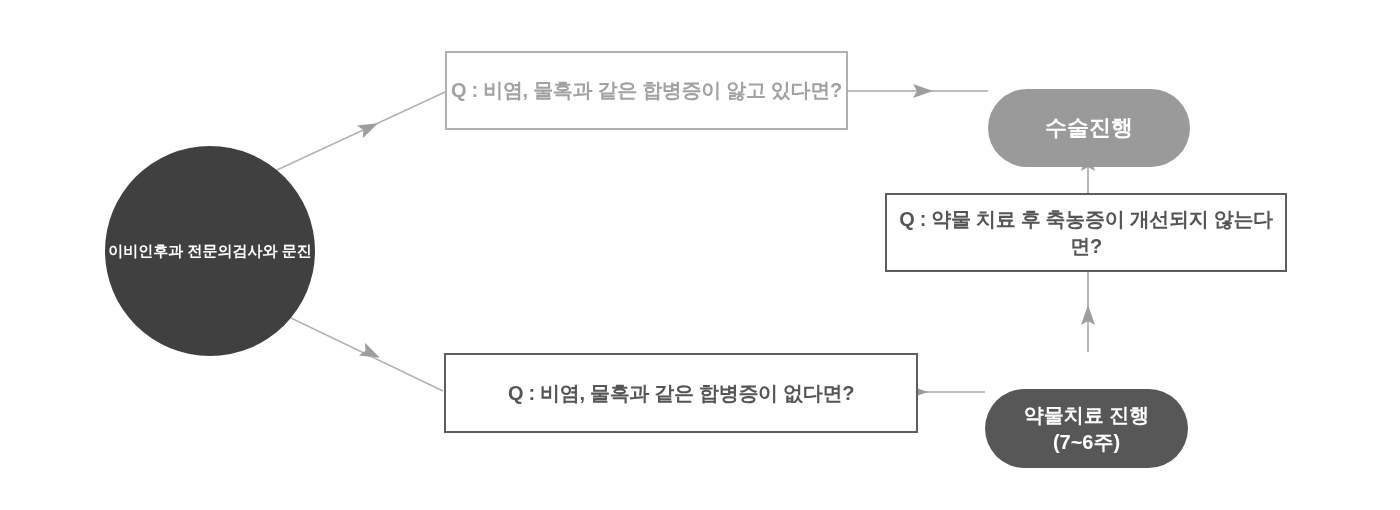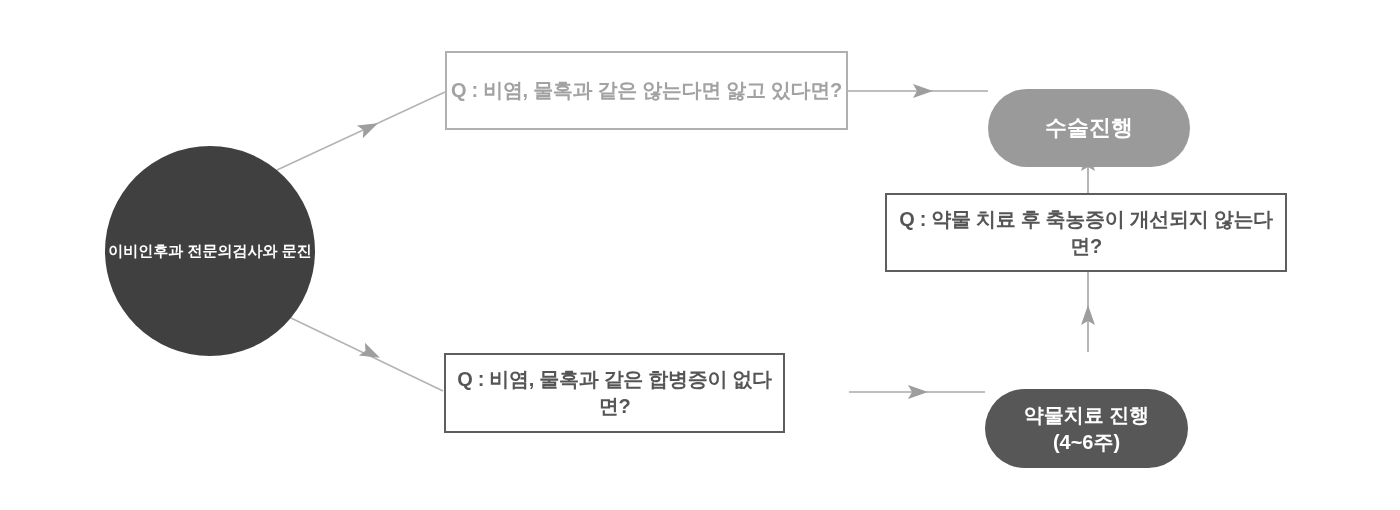--- a/index.html
+++ b/index.html
@@ -37,21 +37,21 @@
     letter-spacing: -0.3px;
   }
   .q-box.light {
     left: 445px; top: 51px;
     width: 403px; height: 79px;
     border: 2px solid #b0b0b0;
     color: #a2a2a2;
   }
   .q-box.dark-bottom {
     left: 444px; top: 353px;
-    width: 341px; height: 80px;
+    width: 474px; height: 80px;
     border: 2px solid #5e5e5e;
     color: #555555;
   }
   .q-box.dark-mid {
     left: 885px; top: 193px;
     width: 402px; height: 79px;
     border: 2px solid #5e5e5e;
     color: #555555;
     justify-content: flex-end;
   }
@@ -104,33 +104,33 @@
     <polygon points="-9,-7 11,0 -9,7 -5,0" fill="#9e9e9e" transform="translate(1088,162) rotate(-90)"></polygon>
     <polygon points="-9,-7 11,0 -9,7 -5,0" fill="#9e9e9e" transform="translate(1088,316) rotate(-90)"></polygon>
   </svg>
 
   <div class="node start-circle">
     <span>이비인후과 전문의</span>
     <span>검사와 문진</span>
   </div>
 
   <div class="node q-box light">
-    <span>Q : 비염, 물혹과 같은 않는다면 앓고 있다면?</span>
+    <span>Q : 비염, 물혹과 같은 합병증이 앓고 있다면?</span>
   </div>
 
   <div class="node q-box dark-bottom">
     <span>Q : 비염, 물혹과 같은 합병증이 없다면?</span>
   </div>
 
   <div class="node q-box dark-mid">
     <span>Q : 약물 치료 후 축농증이 개선되지 않는다면?</span>
   </div>
 
   <div class="node pill surgery">
     <span>수술진행</span>
   </div>
 
   <div class="node pill medication">
     <span>약물치료 진행</span>
-    <span>(4~6주)</span>
+    <span>(7~6주)</span>
   </div>
 
 </div>
 
 </body></html>

